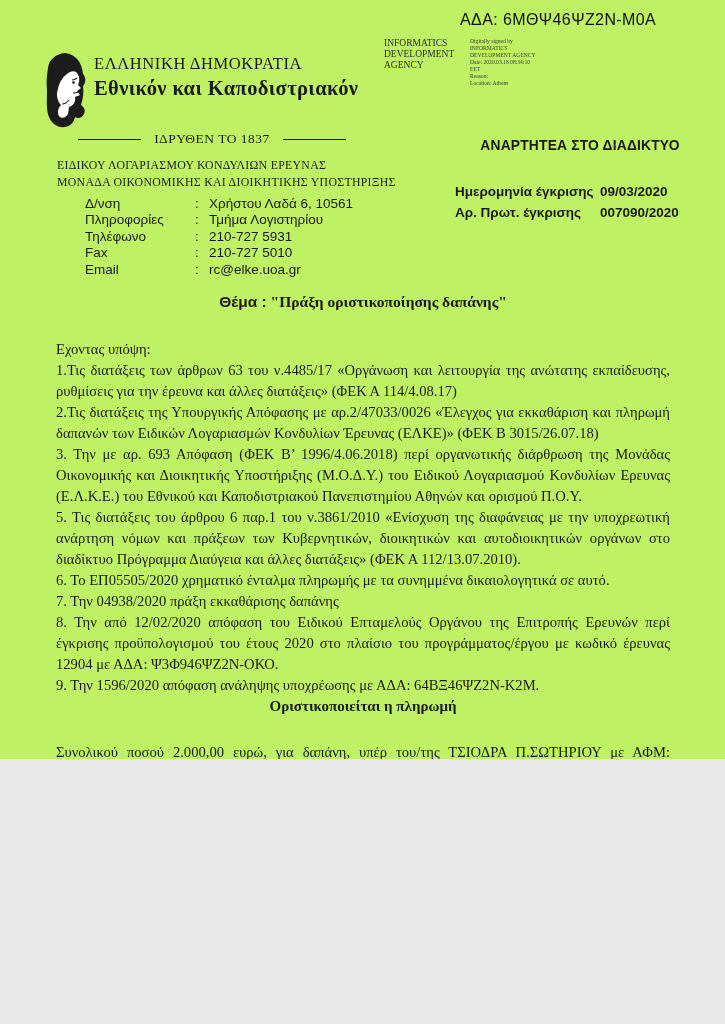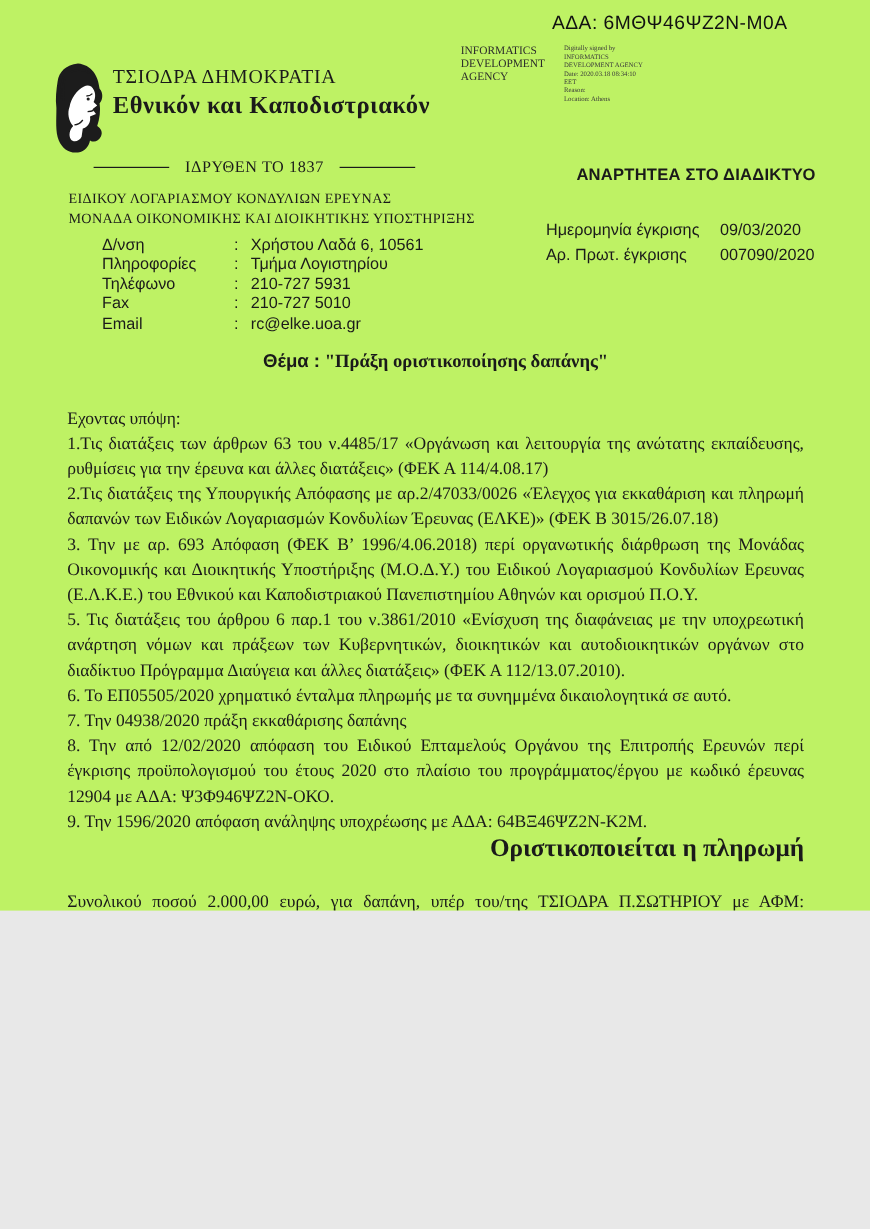--- a/index.html
+++ b/index.html
@@ -67,35 +67,35 @@
   .contact-colon { width:14px; }
 
   
   .approval {
     position:absolute; top:138px; left:455px; width:250px;
     font-family:"Liberation Sans","DejaVu Sans",sans-serif;
     font-size:13.5px;
   }
   .publish-notice { font-weight:bold; font-size:13.8px; text-align:center; letter-spacing:.2px; }
   .approval-rows { margin-top:28px; line-height:21px; }
-  .approval-row { display:flex; }
+  .approval-row { display:flex;font-weight:bold; }
   .approval-label { width:145px; }
 
   
   .subject {
     position:absolute; top:293px; left:56px; right:55px;
     text-align:center; font-weight:bold; font-size:15.5px;
   }
   .subject .subject-label { font-family:"Liberation Sans","DejaVu Sans",sans-serif; }
   .doc-body {
     position:absolute; top:339px; left:56px; right:55px;
     font-size:14.6px; line-height:21px; text-align:justify;
   }
   .doc-body p { margin:0; }
-  .decision-heading { text-align:right; font-weight:bold; margin-top:16px; font-size:21px; }
+  .decision-heading { text-align:center; font-weight:bold; margin-top:16px; font-size:15px; }
   .amount-par { margin-top:25px !important; }
   .signatory-title { text-align:left; margin-top:8px !important; }
   .signatory-name { text-align:center; margin-top:55px !important; }
 </style>
 </head>
 <body>
 
 <div class="page">
 
   <div class="ada-code">ΑΔΑ: 6ΜΘΨ46ΨΖ2Ν-Μ0Α</div>
@@ -114,21 +114,21 @@
   </div>
 
   <svg class="logo" viewBox="0 0 46 76" xmlns="http://www.w3.org/2000/svg">
     <path fill="#1c1c1c" d="M20,1 C10,2 4,8 3,16 C2,23 1,30 2,38 C2,48 1,58 4,65 C7,72 13,76 20,75 C26,74 29,70 30,65 C33,67 37,66 39,62 C41,58 39,55 36,53 C38,47 39,40 38,34 C41,31 41,25 38,22 C37,11 31,2 20,1 Z"></path>
     <path fill="#ffffff" d="M31,20 C35,24 35,29 33,33 L36,36 L32,39 L35,43 L30,45 C31,50 28,54 24,55 L23,62 C21,66 16,67 14,64 C12,61 13,56 16,53 C12,49 11,42 13,37 C14,30 19,23 25,20 C27,19 29,19 31,20 Z"></path>
     <path fill="none" stroke="#1c1c1c" stroke-width="1.4" d="M14,8 Q22,4 30,9 M8,12 Q5,20 6,30 M9,14 Q7,22 8,32"></path>
     <path fill="none" stroke="#1c1c1c" stroke-width="1.1" d="M27,28 Q30,28 32,26 M28,41 Q31,41 33,40 M24,48 Q21,52 17,52"></path>
     <circle cx="28.5" cy="30.5" r="1.3" fill="#1c1c1c"></circle>
   </svg>
 
-  <div class="lh-republic">ΤΣΙΟΔΡΑ ΔΗΜΟΚΡΑΤΙΑ</div>
+  <div class="lh-republic">ΕΛΛΗΝΙΚΗ ΔΗΜΟΚΡΑΤΙΑ</div>
   <div class="lh-university">
     <div>Εθνικόν και Καποδιστριακόν</div>
   </div>
   <div class="founded">
     <span class="rule"></span>
     <span>ΙΔΡΥΘΕΝ ΤΟ 1837</span>
     <span class="rule"></span>
   </div>
   <div class="unit">
     <div>ΕΙΔΙΚΟΥ ΛΟΓΑΡΙΑΣΜΟΥ ΚΟΝΔΥΛΙΩΝ ΕΡΕΥΝΑΣ</div>

